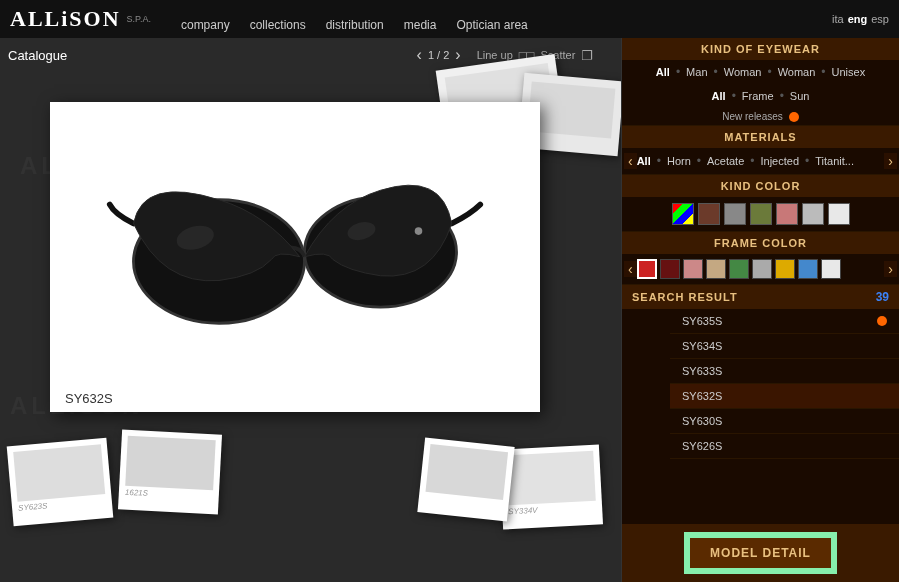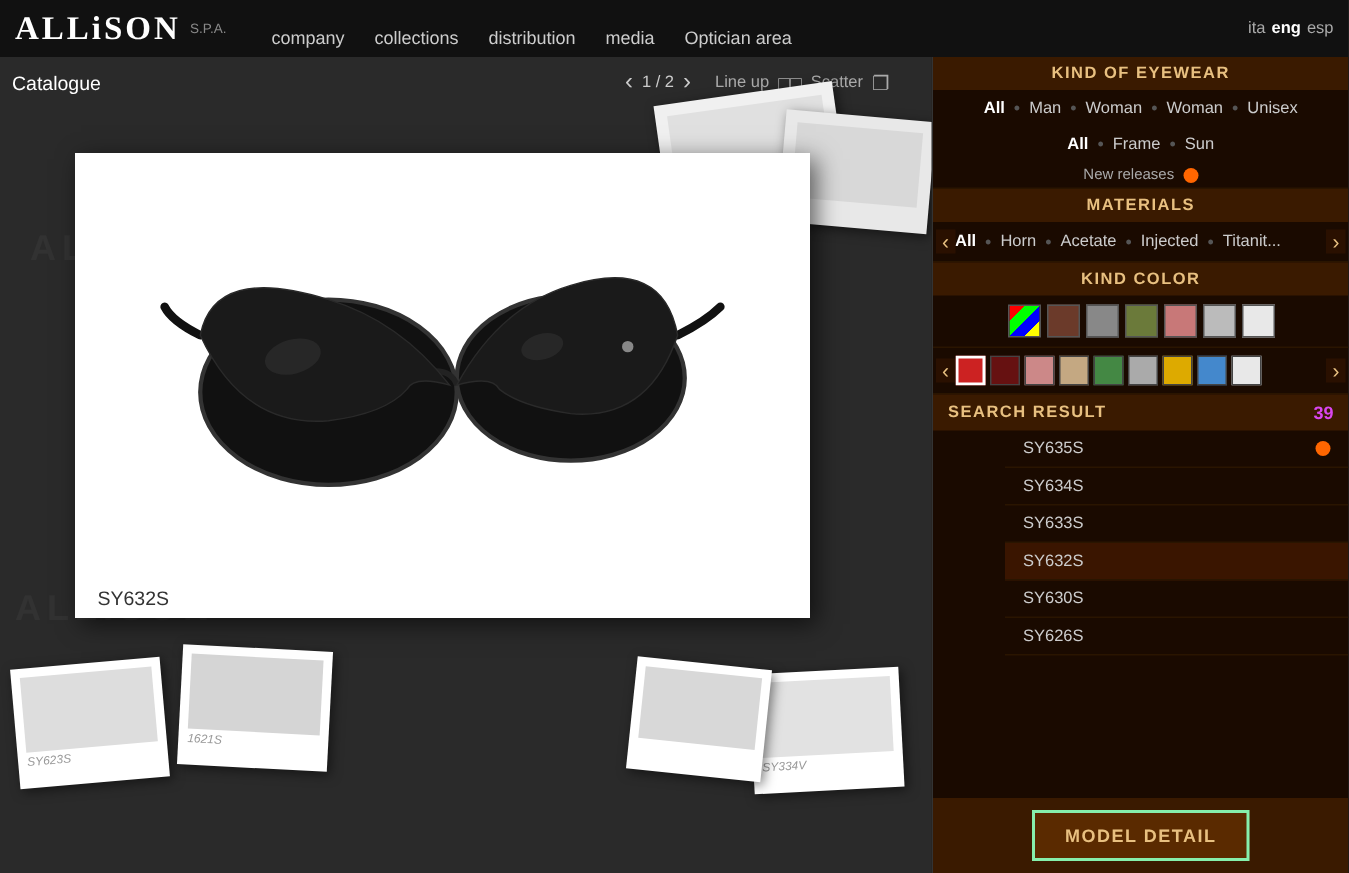--- a/index.html
+++ b/index.html
@@ -92,32 +92,32 @@
     .fs-green { background: #448844; }
     .fs-lgray { background: #aaa; }
     .fs-yellow { background: #ddaa00; }
     .fs-blue { background: #4488cc; }
     .fs-white { background: #e8e8e8; }
     .fs-selected { border: 2px solid #fff; }
 
     
     #search-result-header { display: flex; align-items: center; justify-content: space-between; background: #3a1a00; padding: 5px 10px; gap: 43px; }
     #search-result-label { color: #e8c080; font-size: 11px; font-weight: bold; letter-spacing: 1px; }
-    #search-count { color: #d946ef; font-size: 12px; font-weight: bold; }
+    #search-count { color: #3b82f6; font-size: 12px; font-weight: bold; }
 
     
     #result-list { flex: 1; overflow-y: auto; padding-left: 48px; }
     .result-item { display: flex; align-items: center; justify-content: space-between; padding: 6px 12px; border-bottom: 1px solid #2a1500; cursor: pointer; }
     .result-item.selected { background: #3a1500; }
     .result-name { color: #ccc; font-size: 11px; }
     .result-dot { width: 10px; height: 10px; background: #ff6600; border-radius: 50%; }
 
     
     #bottom-bar { background: #3a1a00; padding: 8px; display: flex; justify-content: center; }
-    #model-detail-btn { background: #5a2a00; color: #e8c080; border: 2px solid #86efac; padding: 8px 20px; font-size: 12px; font-weight: bold; cursor: pointer; letter-spacing: 1px; }
+    #model-detail-btn { background: #5a2a00; color: #e8c080; border: 6px solid #86efac; padding: 8px 20px; font-size: 12px; font-weight: bold; cursor: pointer; letter-spacing: 1px; }
 
     
     .bg-watermark { position: absolute; color: rgba(255,255,255,0.04); font-size: 24px; font-weight: bold; letter-spacing: 4px; pointer-events: none; }
   </style>
 </head>
 <body>
 
 <div id="header">
   <div id="logo-area">
     <span id="logo-text">ALLiSON</span>
@@ -271,20 +271,21 @@
         <div class="swatch brown"></div>
         <div class="swatch gray"></div>
         <div class="swatch olive"></div>
         <div class="swatch pink"></div>
         <div class="swatch lgray"></div>
         <div class="swatch white"></div>
       </div>
     </div>
 
     <div class="section">
+      <div class="section-title">FRAME COLOR</div>
       <div class="frame-row">
         <button class="scroll-arrow">‹</button>
         <div class="frame-swatches">
           <div class="fswatch fs-red fs-selected"></div>
           <div class="fswatch fs-darkred"></div>
           <div class="fswatch fs-pink"></div>
           <div class="fswatch fs-tan"></div>
           <div class="fswatch fs-green"></div>
           <div class="fswatch fs-lgray"></div>
           <div class="fswatch fs-yellow"></div>

